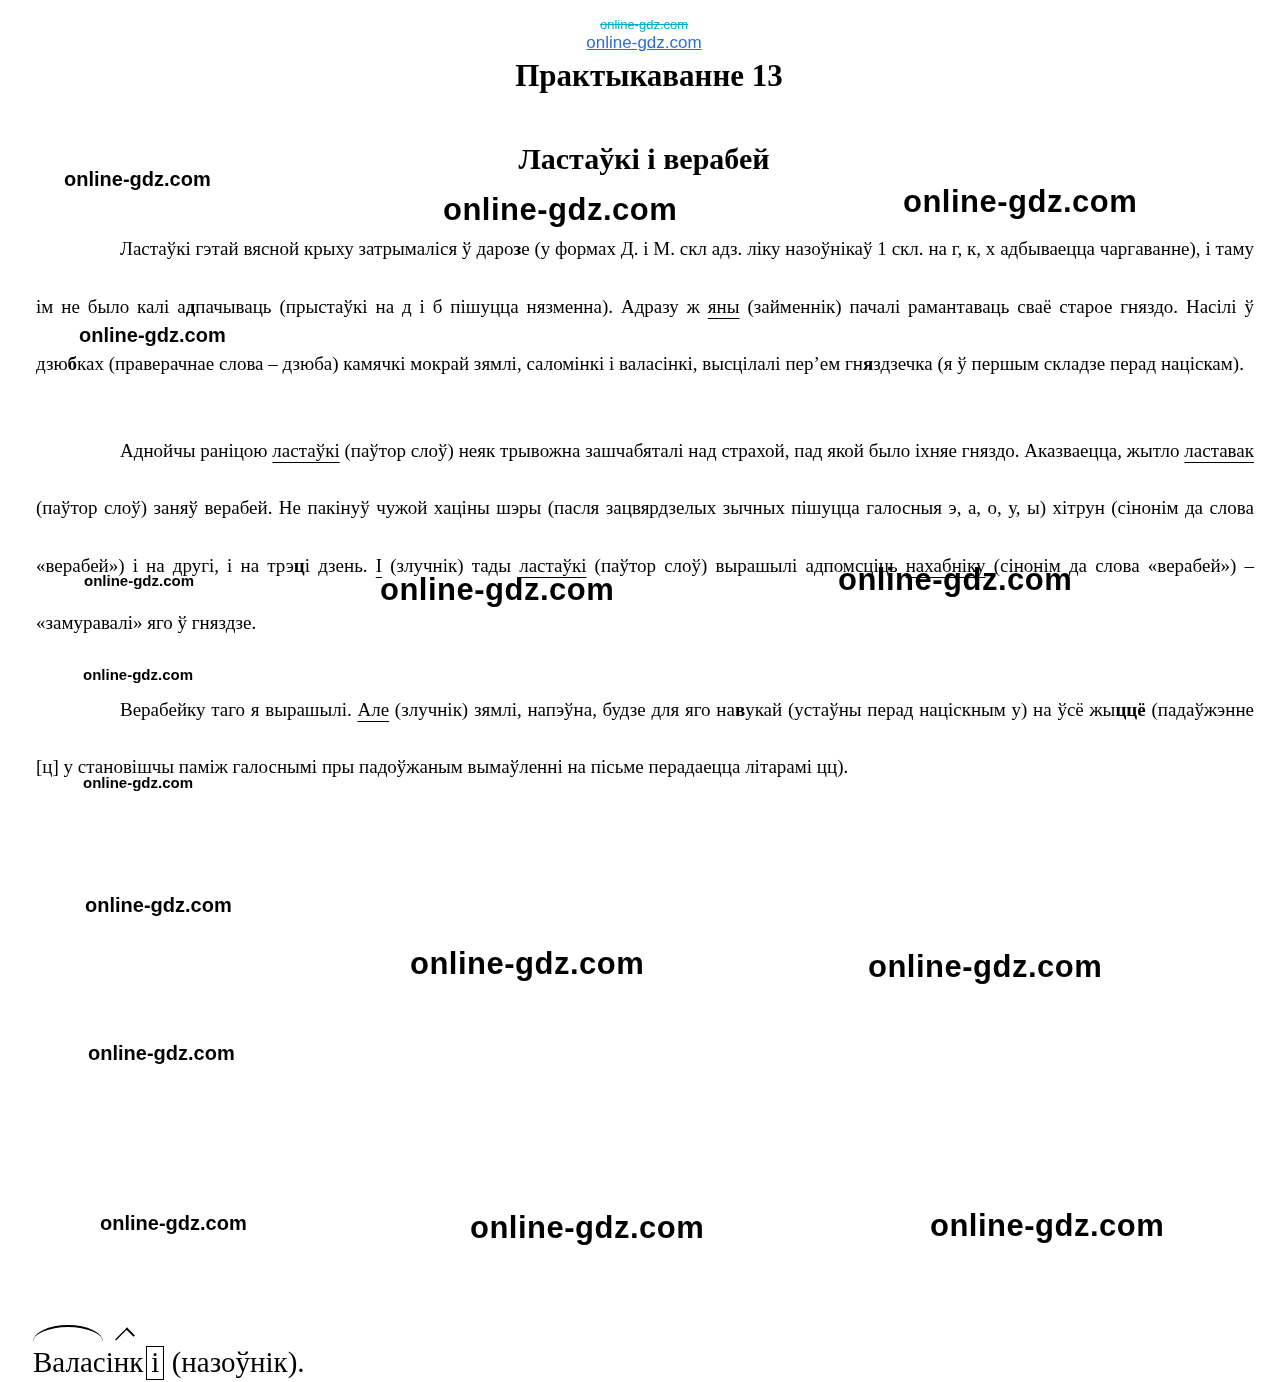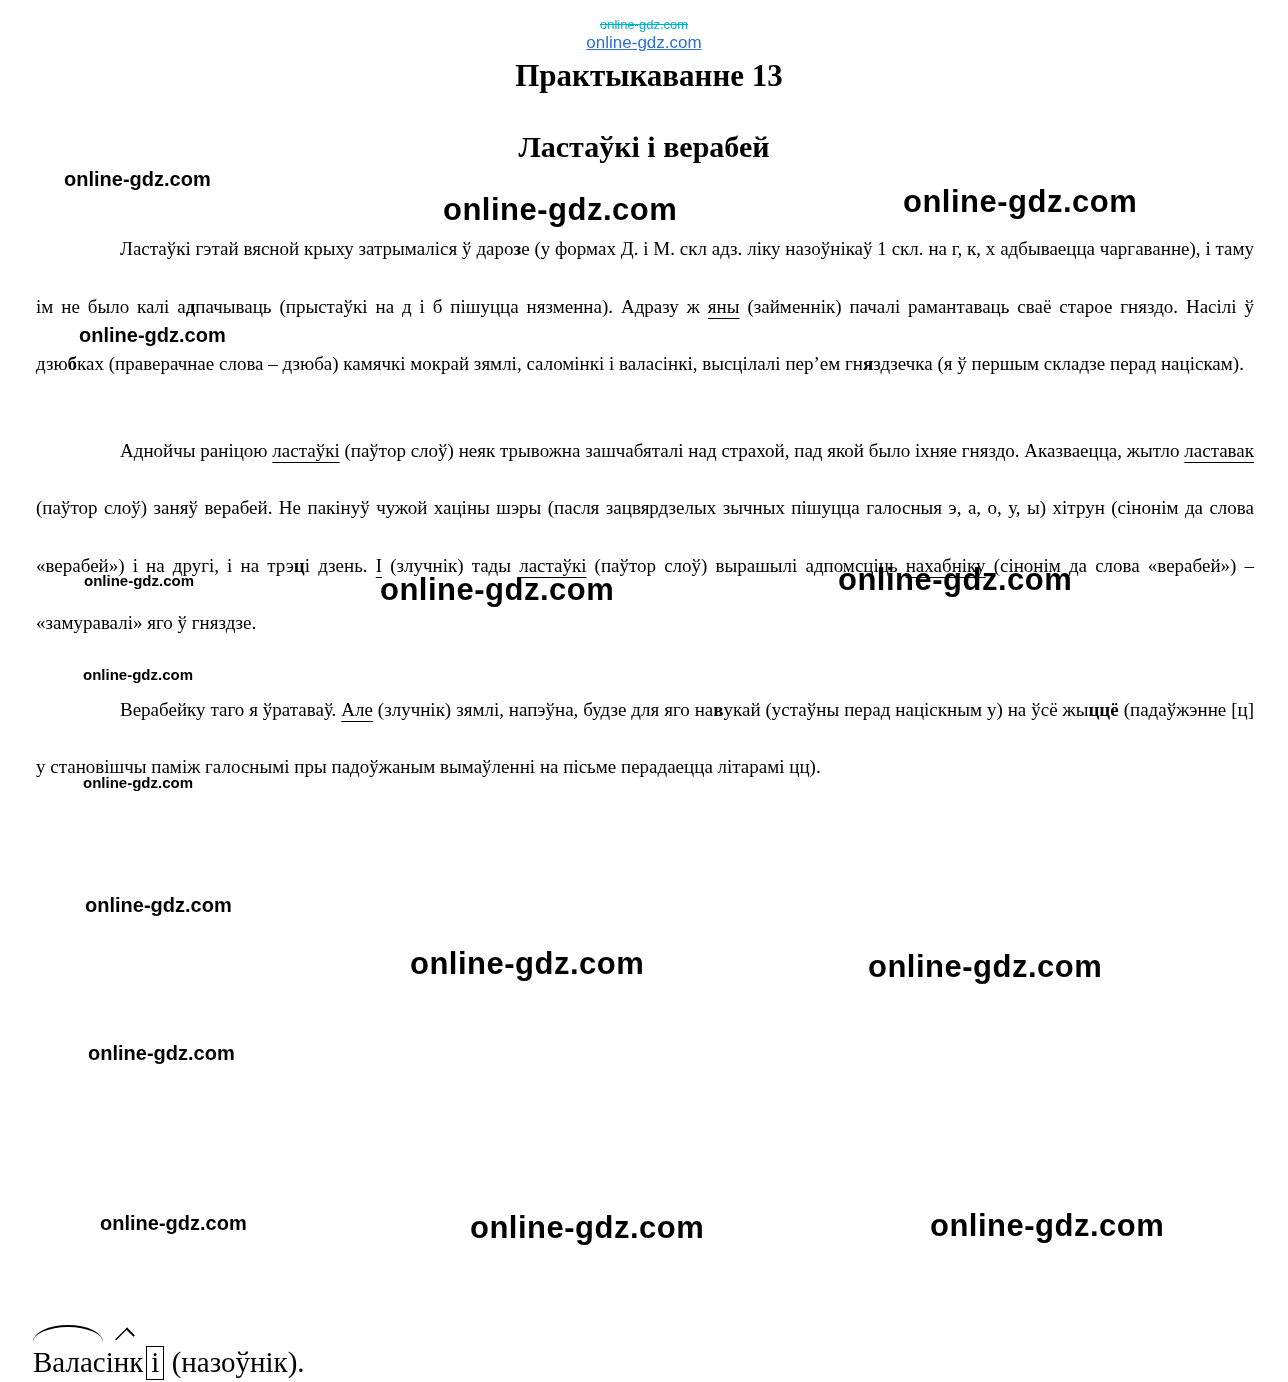--- a/index.html
+++ b/index.html
@@ -8,21 +8,21 @@
     position:relative; width:1288px; height:1382px; margin:16px auto;
     background:var(--background,#ffffff); color:var(--text,#000000);
     font-family:"Liberation Serif", serif; overflow:hidden;
   }
   .top-wm { position:absolute; top:2px; left:0; right:0; text-align:center;
     font-family:"Liberation Sans", sans-serif; line-height:1.15; }
   .top-wm .l1 { display:block; font-size:13px; color:var(--watermark_teal,#00b0c8); text-decoration:line-through; }
   .top-wm .l2 { display:block; font-size:17px; color:var(--watermark_blue,#2d6fd2); text-decoration:underline; }
   h1.heading { position:absolute; top:42px; left:0; right:0; text-align:center;
     font-size:31px; font-weight:bold;padding-left:10px; }
-  h2.subtitle { position:absolute; top:114px; left:0; right:0; text-align:center;
+  h2.subtitle { position:absolute; top:126px; left:0; right:0; text-align:center;
     font-size:30px; font-weight:bold; }
   .body-text { position:absolute; top:204px; left:36px; width:1218px;
     font-size:19px; line-height:57.5px; text-align:justify; }
   p.para { text-indent:84px; margin:0 0 29px 0; }
   p.para span.b { font-weight:bold; }
   p.para span.u { text-decoration:underline; text-underline-offset:5px; }
 
   .final { position:absolute; left:33px; top:1306px; font-size:29px; line-height:40px; padding-top:20px; }
   .mw { display:inline-block; white-space:nowrap; }
   .m-root { position:relative; display:inline-block; }
@@ -48,21 +48,21 @@
     <span class="l1">online-gdz.com</span>
     <span class="l2">online-gdz.com</span>
   </div>
 
   <h1 class="heading">Практыкаванне 13</h1>
   <h2 class="subtitle">Ластаўкі і верабей</h2>
 
   <div class="body-text" id="paragraphs">
       <p class="para"><span>Ластаўкі гэтай вясной крыху затрымаліся ў даро</span><span class="b">з</span><span>е (у формах Д. і М. скл адз. ліку назоўнікаў 1 скл. на г, к, х адбываецца чаргаванне), і таму ім не было калі а</span><span class="b">д</span><span>пачываць (прыстаўкі на д і б пішуцца нязменна). Адразу ж </span><span class="u">яны</span><span> (займеннік) пачалі рамантаваць сваё старое гняздо. Насілі ў дзю</span><span class="b">б</span><span>ках (праверачнае слова – дзюба) камячкі мокрай зямлі, саломінкі і валасінкі, высцілалі пер’ем гн</span><span class="b">я</span><span>здзечка (я ў першым складзе перад націскам).</span></p>
       <p class="para"><span>Аднойчы раніцою </span><span class="u">ластаўкі</span><span> (паўтор слоў) неяк трывожна зашчабяталі над страхой, пад якой было іхняе гняздо. Аказваецца, жытло </span><span class="u">ластавак</span><span> (паўтор слоў) заняў верабей. Не пакінуў чужой хаціны шэры (пасля зацвярдзелых зычных пішуцца галосныя э, а, о, у, ы) хітрун (сінонім да слова «верабей») і на другі, і на трэ</span><span class="b">ц</span><span>і дзень. </span><span class="u">І</span><span> (злучнік) тады </span><span class="u">ластаўкі</span><span> (паўтор слоў) вырашылі адпомсціць </span><span class="u">нахабніку</span><span> (сінонім да слова «верабей») – «замуравалі» яго ў гняздзе.</span></p>
-      <p class="para"><span>Верабейку таго я ўратаваў. </span><span class="u">Але</span><span> (злучнік) зямлі, напэўна, будзе для яго на</span><span class="b">в</span><span>укай (устаўны перад націскным у) на ўсё жы</span><span class="b">ццё</span><span> (падаўжэнне [ц] у становішчы паміж галоснымі пры падоўжаным вымаўленні на пісьме перадаецца літарамі цц).</span></p>
+      <p class="para"><span>Верабейку таго я вырашылі. </span><span class="u">Але</span><span> (злучнік) зямлі, напэўна, будзе для яго на</span><span class="b">в</span><span>укай (устаўны перад націскным у) на ўсё жы</span><span class="b">ццё</span><span> (падаўжэнне [ц] у становішчы паміж галоснымі пры падоўжаным вымаўленні на пісьме перадаецца літарамі цц).</span></p>
     </div>
 
   <div class="final">
     <span class="mw"><span class="m-root">Валас</span><span class="m-suf">інк</span><span class="m-end">і</span></span><span> (назоўнік).</span>
   </div>
 
   <span class="wm wm-sm" style="left:64px;  top:152px">online-gdz.com</span>
   <span class="wm wm-lg" style="left:443px; top:176px">online-gdz.com</span>
   <span class="wm wm-lg" style="left:903px; top:168px">online-gdz.com</span>
   <span class="wm wm-sm" style="left:79px;  top:308px">online-gdz.com</span>

